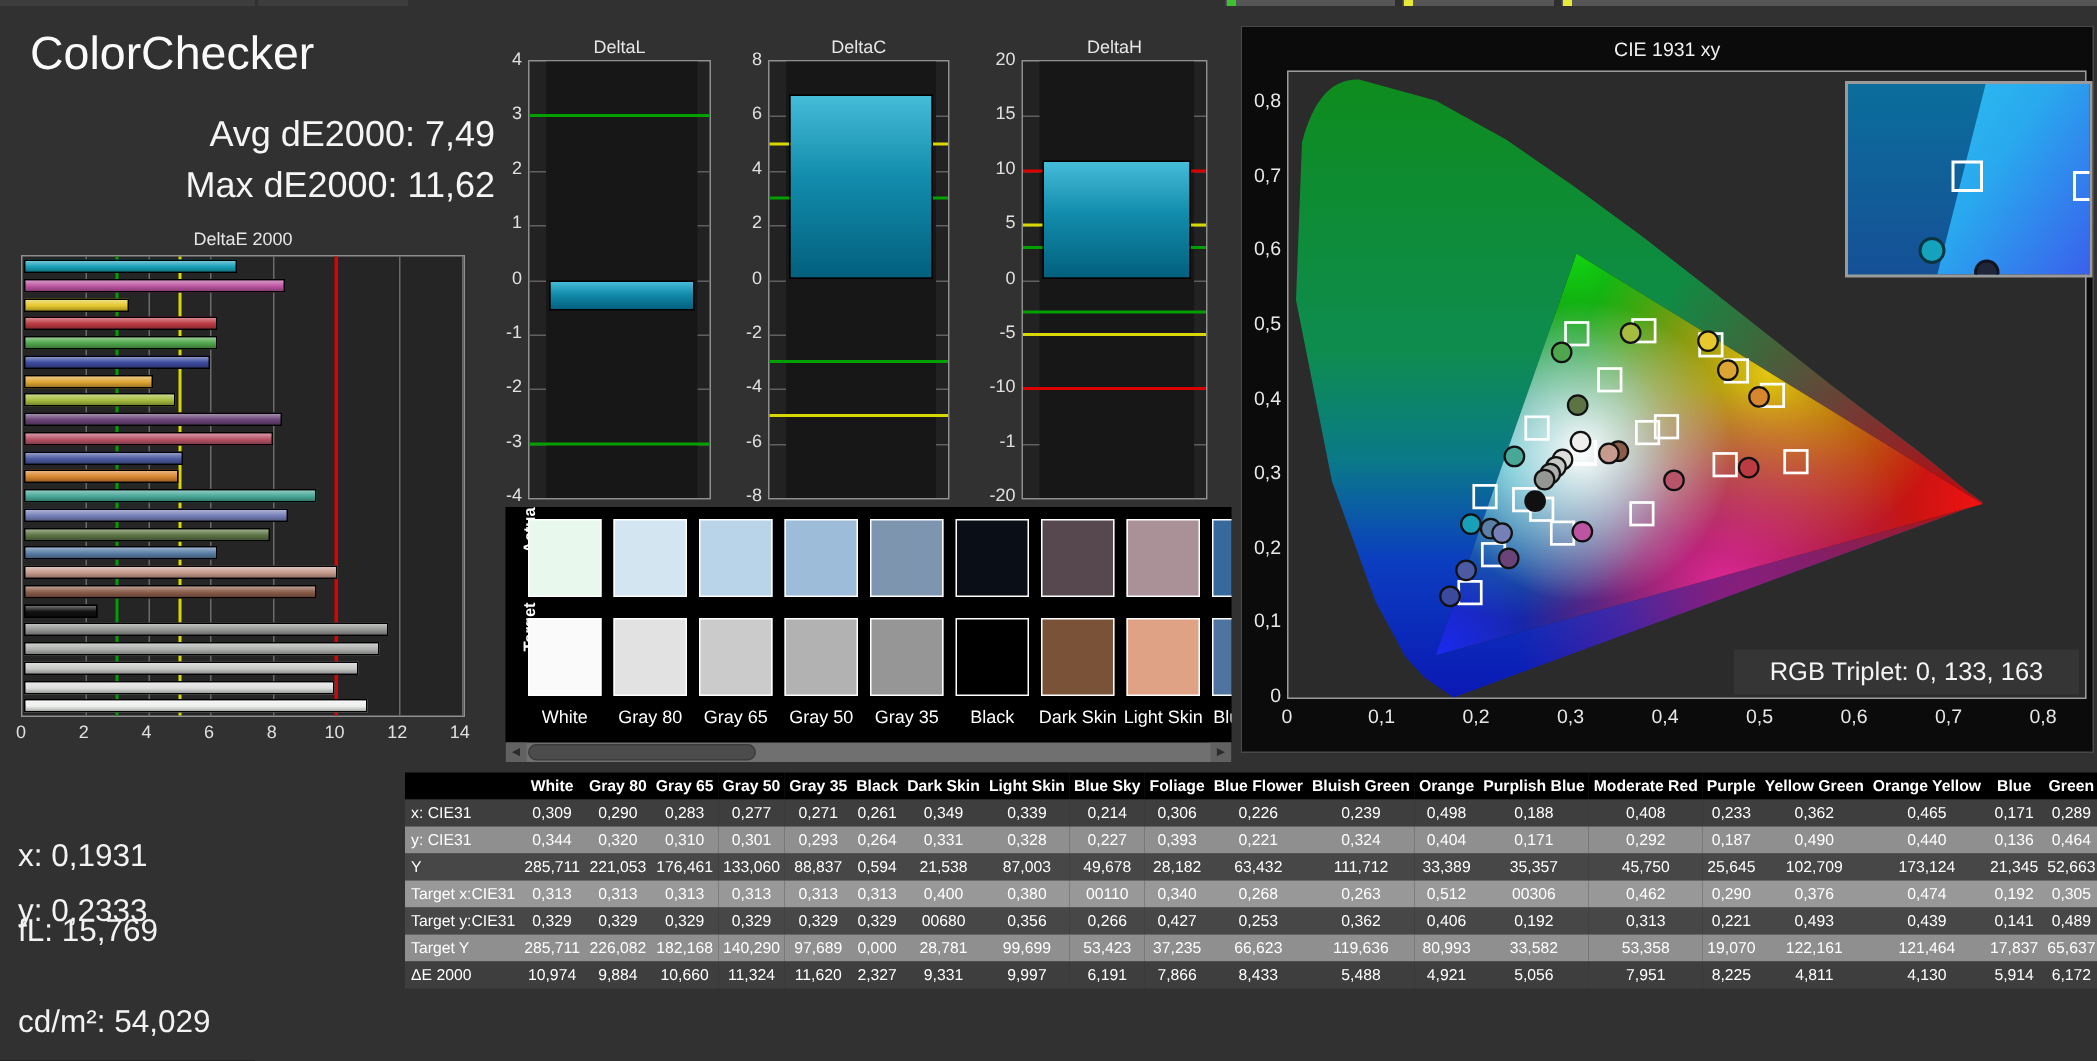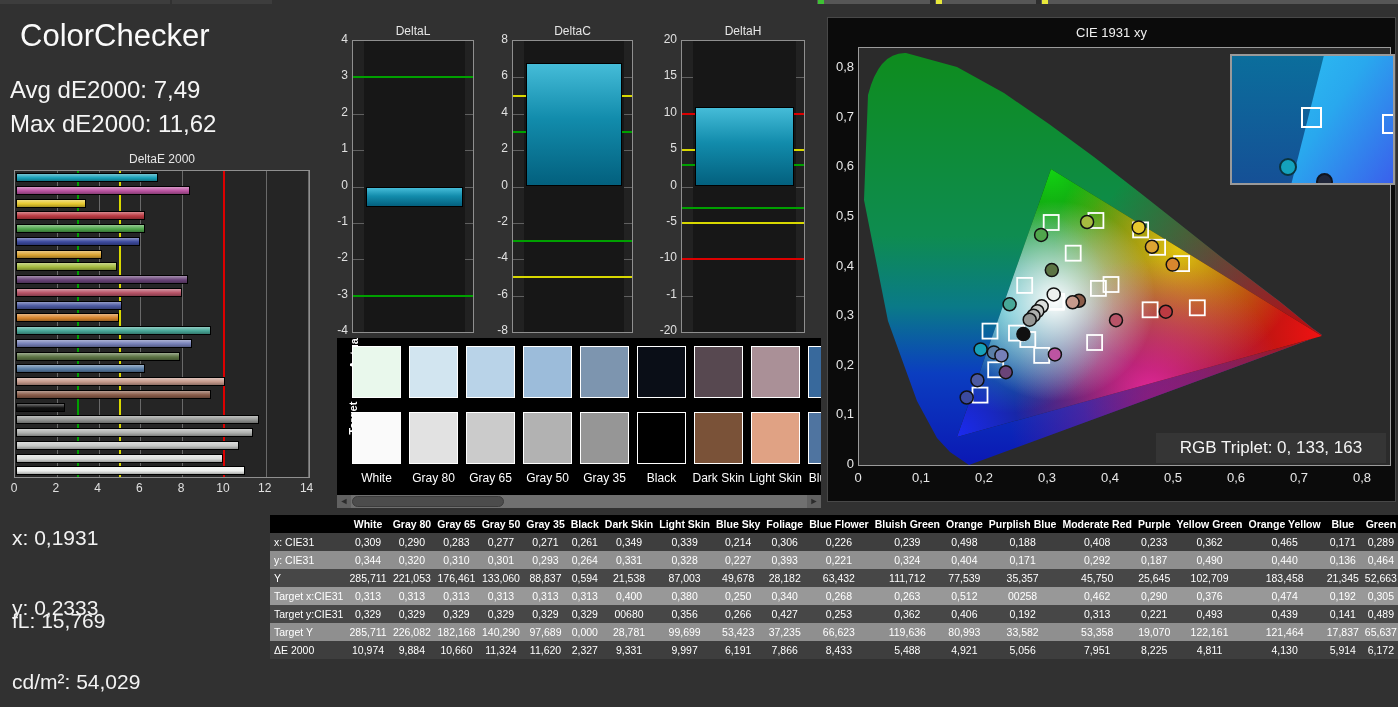--- a/index.html
+++ b/index.html
@@ -3,21 +3,21 @@
 <meta charset="utf-8">
 <style>
   html,body{margin:0;padding:0;background:#1d1d1d;}
   #app{position:relative;width:1398px;height:707px;background:#313131;overflow:hidden;
        font-family:"Liberation Sans",sans-serif;color:#eee;}
   .abs{position:absolute;}
   
   .strip{position:absolute;top:0;height:4px;}
   
   #cc-title{left:20px;top:18px;font-size:31px;color:#fafafa;}
-  .cc-sub{left:10px;width:320px;text-align:left;font-size:24px;color:#f5f5f5;}
+  .cc-sub{left:10px;width:320px;text-align:right;font-size:24px;color:#f5f5f5;}
   
   .frame{position:absolute;background:#252525;border:1px solid #8f8f8f;box-sizing:border-box;}
   .chart-title{position:absolute;text-align:center;font-size:12px;color:#e6e6e6;}
   .gridv{position:absolute;top:0;bottom:0;width:1px;background:#6a6a6a;}
   .gridh{position:absolute;left:0;right:0;height:1px;background:#606060;}
   .refv{position:absolute;top:0;bottom:0;width:2px;}
   .refh{position:absolute;left:0;right:0;height:2px;}
   .debar{position:absolute;left:1px;height:9px;border:1px solid #000;box-sizing:border-box;}
   .debar-shade{width:100%;height:100%;background:linear-gradient(180deg,rgba(255,255,255,.40),rgba(255,255,255,0) 55%,rgba(0,0,0,.28));}
   .xlab,.ylab{position:absolute;font-size:12px;color:#e0e0e0;}
@@ -435,21 +435,21 @@
     <div class="abs" id="cie-inset">
       <div class="wedge"></div>
       <div class="inset-sq" style="left:43%;top:40%;width:17px;height:17px;"></div>
       <div class="inset-sq" style="right:-9px;top:46%;width:16px;height:16px;"></div>
       <div class="inset-dot" style="left:29%;top:80%;width:14px;height:14px;background:#14a2bc;border:2px solid #0a3540;"></div>
       <div class="inset-dot" style="left:52%;bottom:-7px;width:13px;height:13px;background:#20263a;border:2px solid #10141f;"></div>
     </div>
     <div class="abs" id="rgb-label">RGB Triplet: 0, 133, 163</div>
   </div>
 
-  <div class="abs cur-line" style="top:526px;">x: 0,1931</div>
+  <div class="abs cur-line" style="top:559px;">x: 0,1931</div>
   <div class="abs cur-line" style="top:596px;">y: 0,2333</div>
   <div class="abs cur-line" style="top:609px;">fL: 15,769</div>
   <div class="abs cur-line" style="top:670px;">cd/m²: 54,029</div>
 
   <table id="ptable">
     <thead>
         <tr id="pt-head">
           <th></th>
           <th>White</th>
           <th>Gray 80</th>
@@ -527,45 +527,45 @@
           <td>176,461</td>
           <td>133,060</td>
           <td>88,837</td>
           <td>0,594</td>
           <td>21,538</td>
           <td>87,003</td>
           <td>49,678</td>
           <td>28,182</td>
           <td>63,432</td>
           <td>111,712</td>
-          <td>77,539</td>
+          <td>33,389</td>
           <td>35,357</td>
           <td>45,750</td>
           <td>25,645</td>
           <td>102,709</td>
-          <td>183,458</td>
+          <td>173,124</td>
           <td>21,345</td>
           <td>52,663</td>
         </tr>
         <tr style="background: rgb(152, 152, 152);">
           <td class="rl">Target x:CIE31</td>
           <td>0,313</td>
           <td>0,313</td>
           <td>0,313</td>
           <td>0,313</td>
           <td>0,313</td>
           <td>0,313</td>
           <td>0,400</td>
           <td>0,380</td>
-          <td>0,250</td>
+          <td>00110</td>
           <td>0,340</td>
           <td>0,268</td>
           <td>0,263</td>
           <td>0,512</td>
-          <td>00258</td>
+          <td>00306</td>
           <td>0,462</td>
           <td>0,290</td>
           <td>0,376</td>
           <td>0,474</td>
           <td>0,192</td>
           <td>0,305</td>
         </tr>
         <tr style="background: rgb(71, 71, 71);">
           <td class="rl">Target y:CIE31</td>
           <td>0,329</td>

